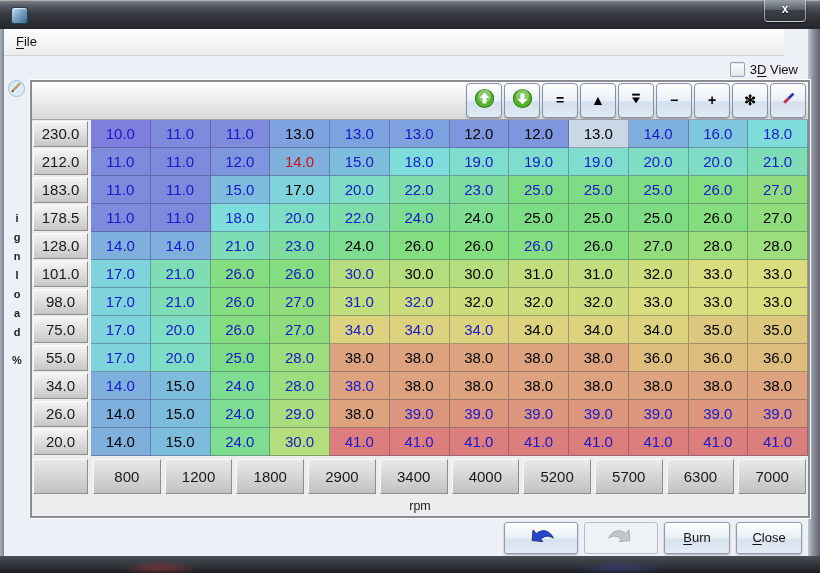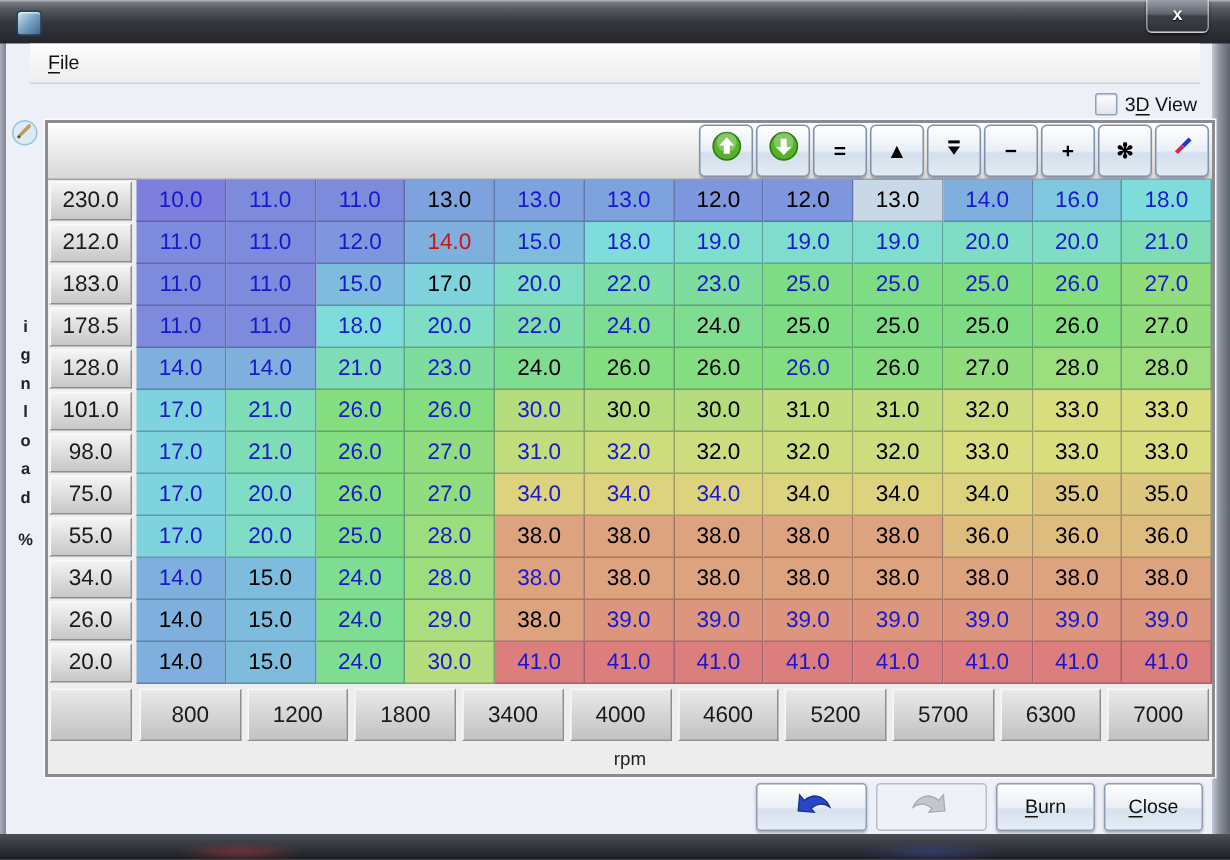--- a/index.html
+++ b/index.html
@@ -27,21 +27,21 @@
     background:linear-gradient(to right,#c3c9d3,#8d93a0 40%,#5f646e);}
   .frame-bottom{position:absolute;left:0;top:556px;width:820px;height:17px;
     background:
       radial-gradient(ellipse 60px 10px at 160px 12px,rgba(190,60,60,.45),transparent 70%),
       radial-gradient(ellipse 70px 10px at 620px 12px,rgba(70,80,180,.4),transparent 70%),
       linear-gradient(#4a4e56,#1b1d22);}
 
   .client{position:absolute;left:4px;top:29px;width:804px;height:527px;background:#edf1f7;}
 
   
-  .menubar{position:absolute;left:16px;top:0;width:780px;height:26px;
+  .menubar{position:absolute;left:0;top:0;width:780px;height:26px;
     background:linear-gradient(#fdfdfd,#ededed);border-bottom:1px solid #cfd2d8;}
   .menu-item{display:inline-block;padding:0 8px;margin-left:4px;height:26px;line-height:26px;
     font-size:13px;color:#111;}
   .opt-row{position:absolute;right:10px;top:30px;height:20px;display:flex;align-items:center;gap:5px;}
   .checkbox{width:13px;height:13px;border:1px solid #93a1b4;border-radius:2px;
     background:linear-gradient(#ffffff,#dfe5ed);box-shadow:inset 0 1px 1px rgba(0,0,0,.1);}
   .opt-label{font-size:13px;color:#111;}
 
   
   .left-strip{position:absolute;left:0;top:50px;width:26px;height:440px;}
@@ -361,23 +361,23 @@
             <div class="gcell" style="background: rgb(221, 126, 126); color: rgb(24, 24, 204);">41.0</div>
             <div class="gcell" style="background: rgb(221, 126, 126); color: rgb(24, 24, 204);">41.0</div>
             <div class="gcell" style="background: rgb(221, 126, 126); color: rgb(24, 24, 204);">41.0</div>
           </div>
         </div>
       <div class="xhead" id="xhead">
           <div class="xcorner"></div>
           <div class="xcell">800</div>
           <div class="xcell">1200</div>
           <div class="xcell">1800</div>
+          <div class="xcell">2900</div>
           <div class="xcell">3400</div>
           <div class="xcell">4000</div>
-          <div class="xcell">4600</div>
           <div class="xcell">5200</div>
           <div class="xcell">5700</div>
           <div class="xcell">6300</div>
           <div class="xcell">7000</div>
         </div>
       <div class="xlabel">rpm</div>
     </div>
 
     <div class="footer" id="footer">
         <div class="fbtn icon">

